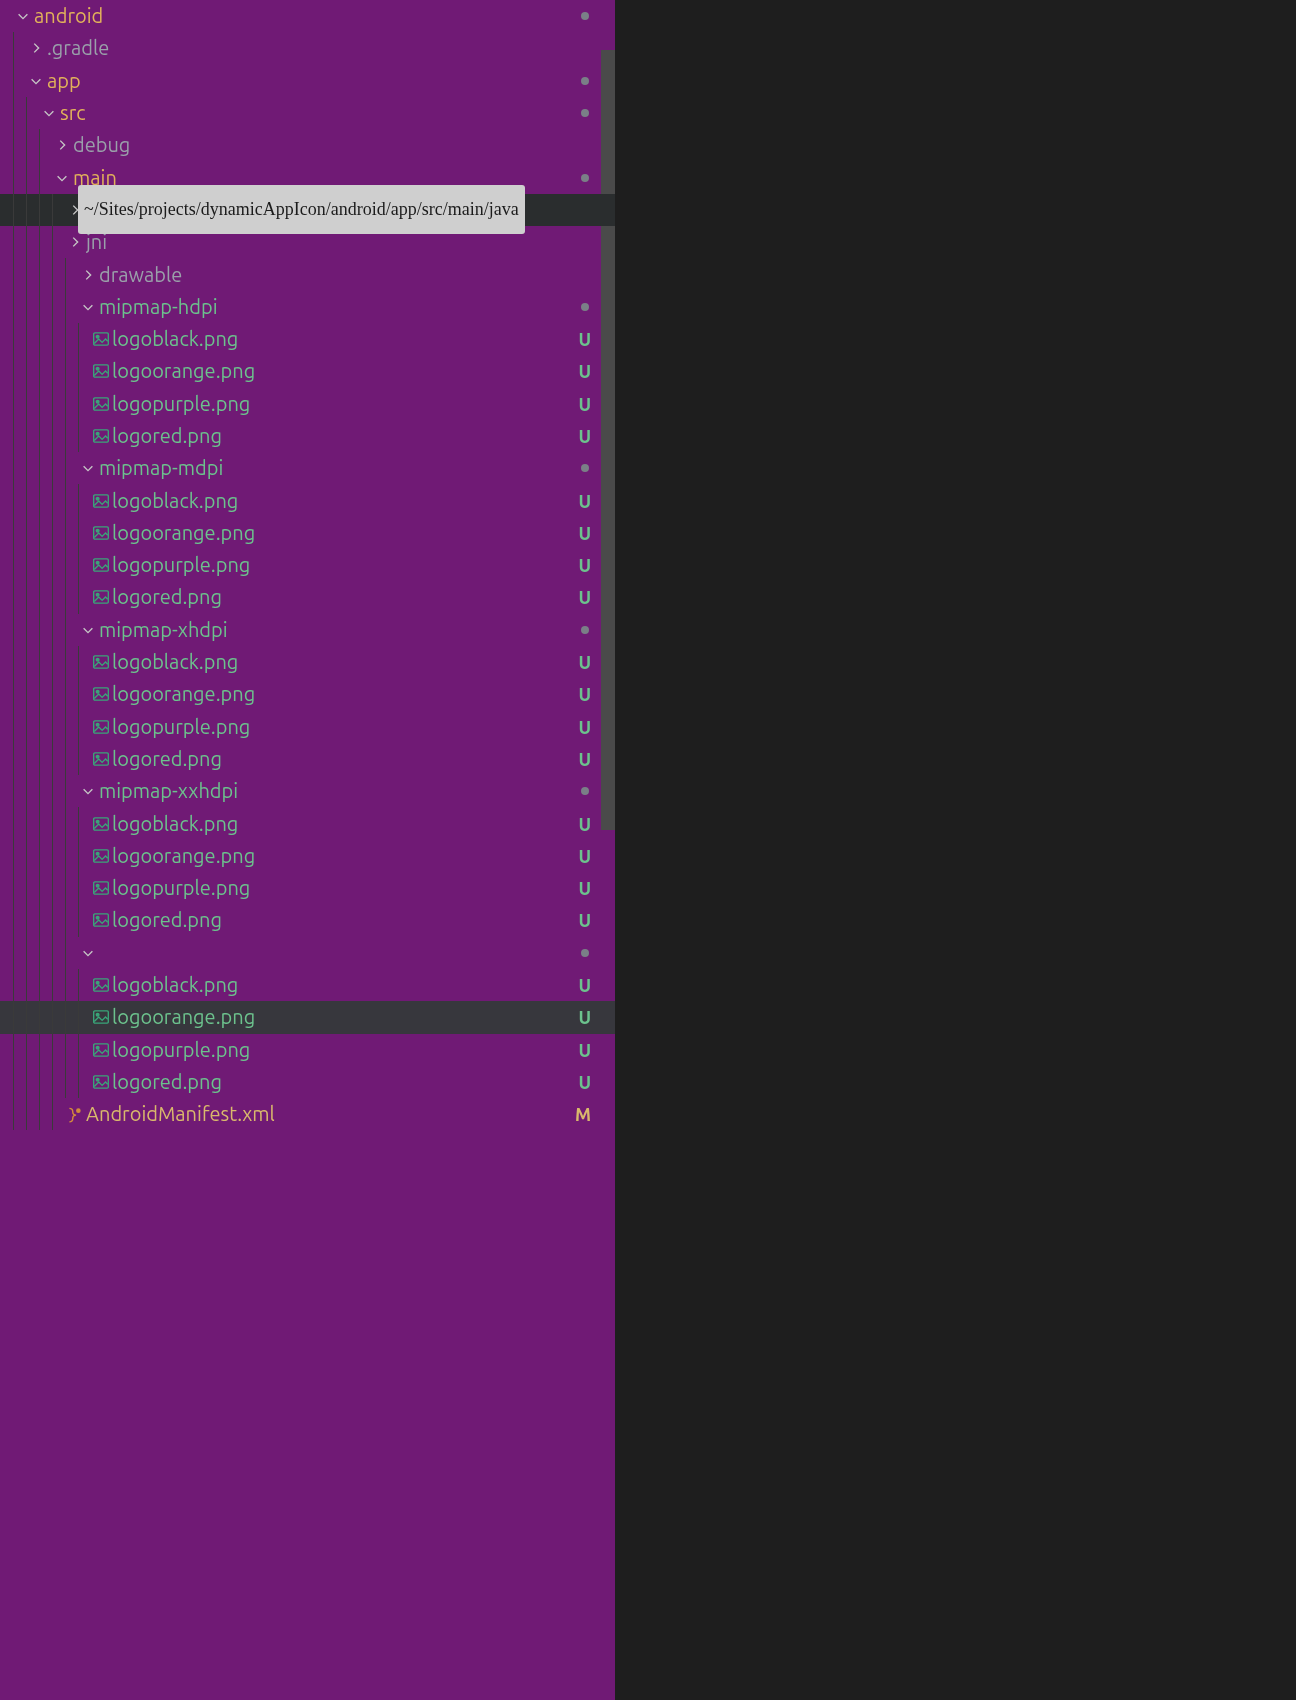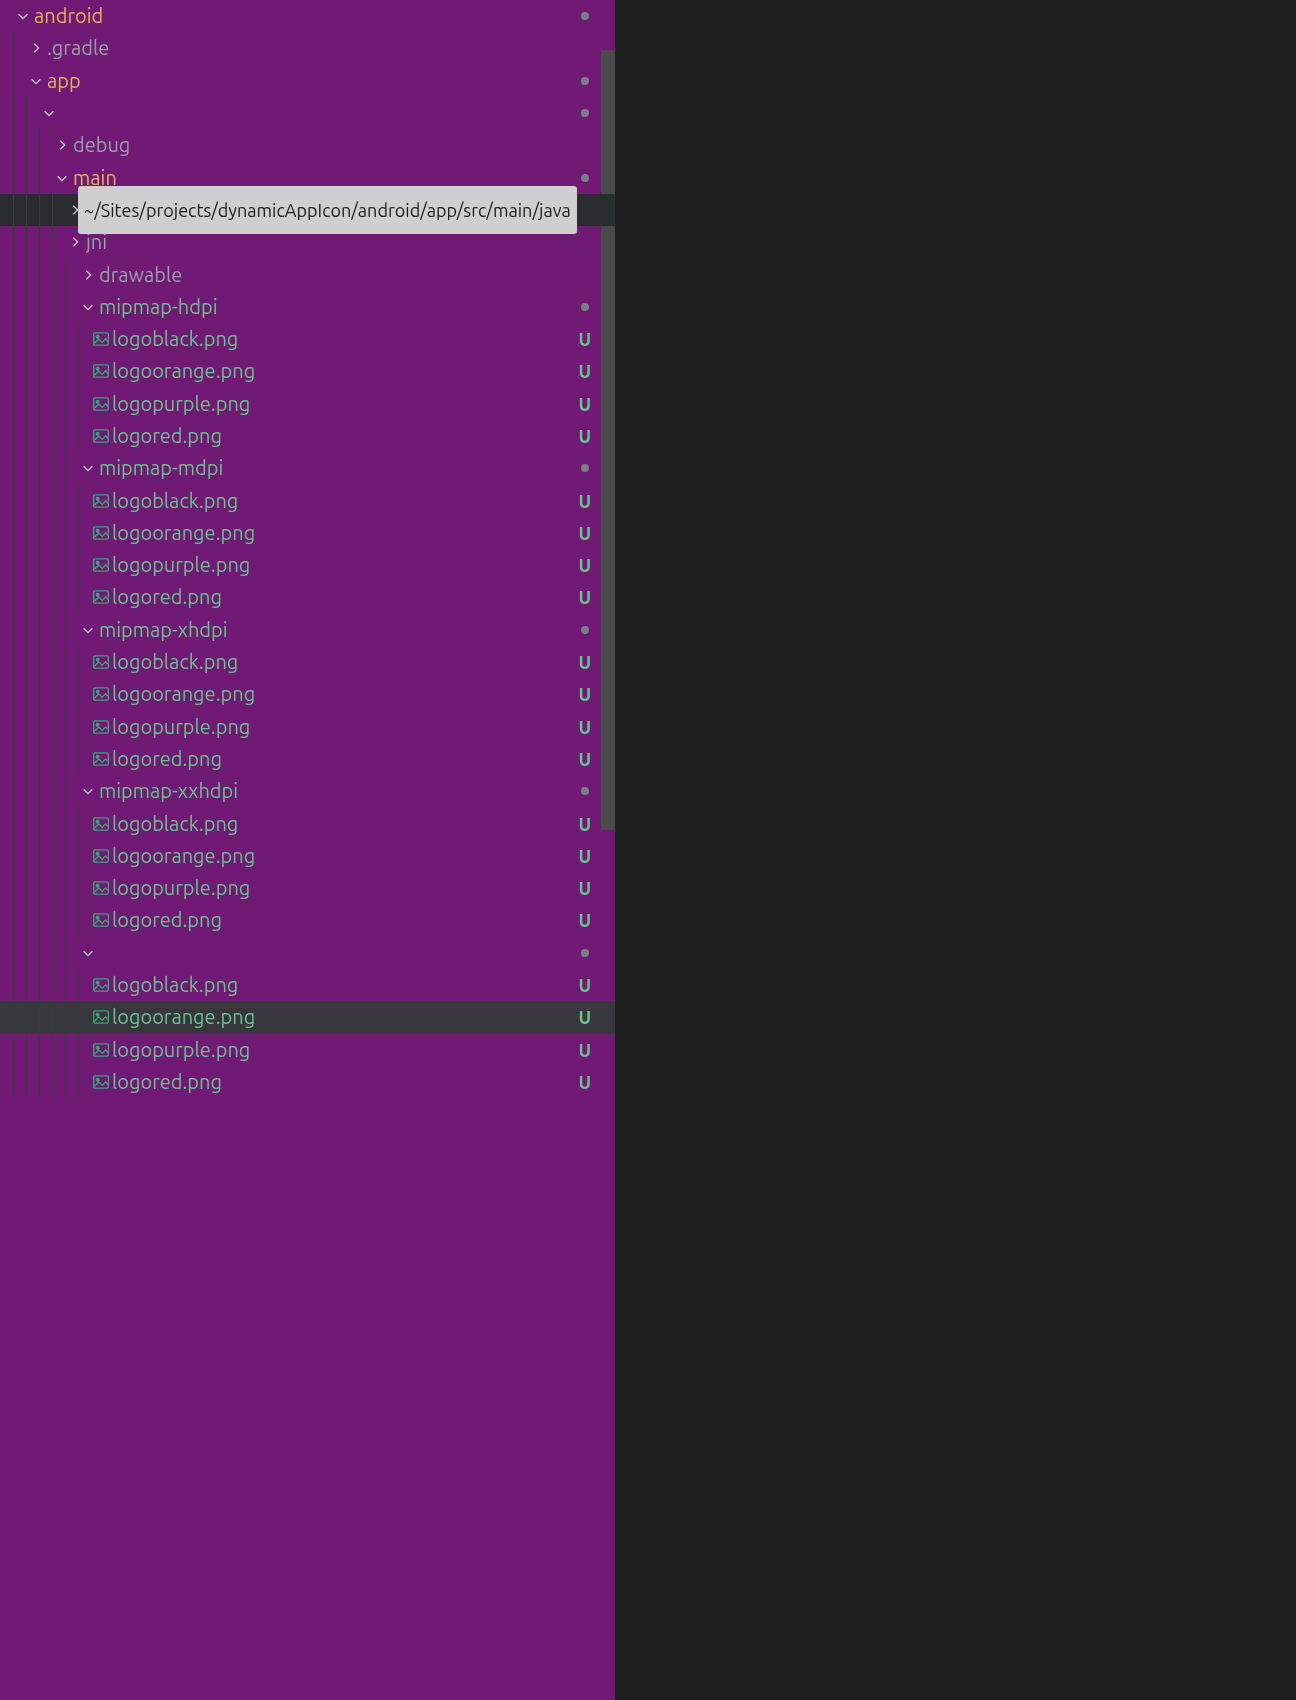--- a/index.html
+++ b/index.html
@@ -98,20 +98,21 @@
   .tooltip {
     position: absolute;
     left: 78px;
     background: #cfcfcf;
     color: #1b1b1b;
     font-size: 18px;
     padding: 14px 6px;
     border-radius: 3px;
     white-space: nowrap;
     z-index: 5;
+    font-family: Liberation Serif, serif;
   }
 </style>
 </head>
 <body>
 
 <div class="panel">
   <div class="scrollbar"></div>
   <div id="tree">
       <div class="row">
         <span class="indent"></span>
@@ -146,20 +147,21 @@
       </div>
       <div class="row">
         <span class="indent"></span>
         <span class="guide"></span>
         <span class="guide"></span>
         <span class="twisty">
           <svg viewBox="0 0 16 16" fill="none" stroke="#c5c5c5" stroke-width="1.6">
             <polyline points="3,6 8,11 13,6"></polyline>
           </svg>
         </span>
+        <span class="label folder">src</span>
         <span class="dot"></span>
       </div>
       <div class="row">
         <span class="indent"></span>
         <span class="guide"></span>
         <span class="guide"></span>
         <span class="guide"></span>
         <span class="twisty">
           <svg viewBox="0 0 16 16" fill="none" stroke="#c5c5c5" stroke-width="1.6">
             <polyline points="6,3 11,8 6,13"></polyline>
@@ -647,15 +649,30 @@
         <span class="guide"></span>
         <span class="icon">
           <svg viewBox="0 0 16 16" fill="none" stroke="#3aa579" stroke-width="1.2">
             <rect x="1.5" y="2.5" width="13" height="11" rx="1"></rect>
             <circle cx="5" cy="6" r="1.2" fill="#3aa579"></circle>
             <polyline points="2,12 6,8 9,11 12,8 14,10"></polyline>
           </svg>
         </span>
         <span class="label file-green">logored.png</span>
         <span class="status U">U</span>
+      </div>
+      <div class="row">
+        <span class="indent"></span>
+        <span class="guide"></span>
+        <span class="guide"></span>
+        <span class="guide"></span>
+        <span class="guide"></span>
+        <span class="icon">
+          <svg viewBox="0 0 16 16" fill="none" stroke="#d38b3c" stroke-width="1.3">
+            <path d="M3 3 Q6 3 6 6 Q6 9 9 9 Q6 9 6 12 Q6 15 3 15"></path>
+            <circle cx="11" cy="5" r="1.4" fill="#d38b3c"></circle>
+          </svg>
+        </span>
+        <span class="label file-mod">AndroidManifest.xml</span>
+        <span class="status M">M</span>
       </div>
     </div>
 </div>
 
 </body></html>

